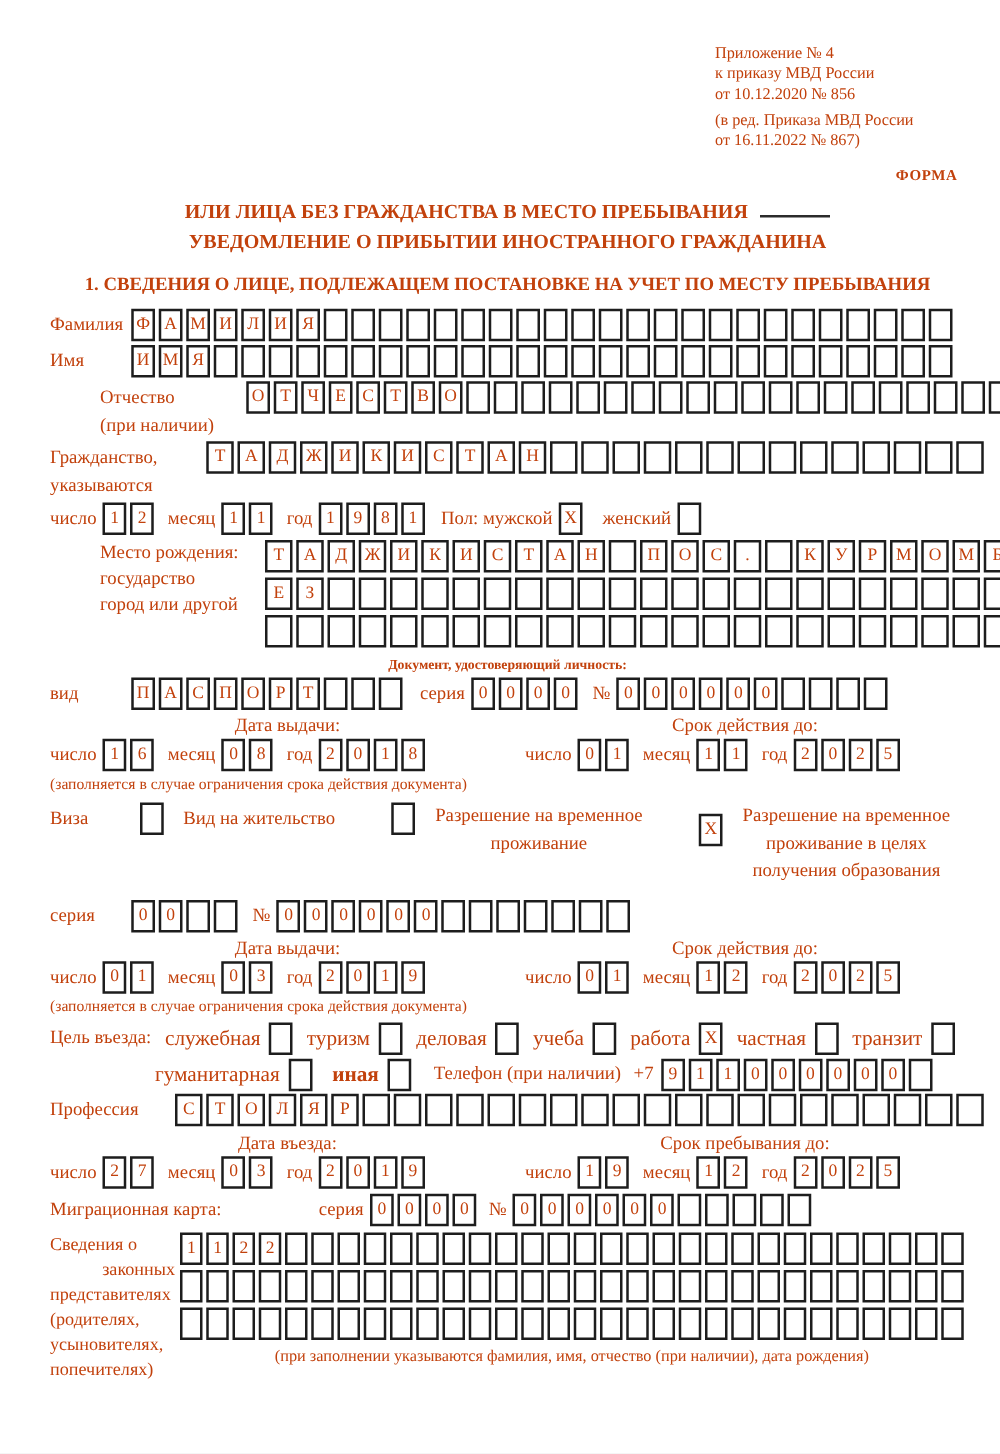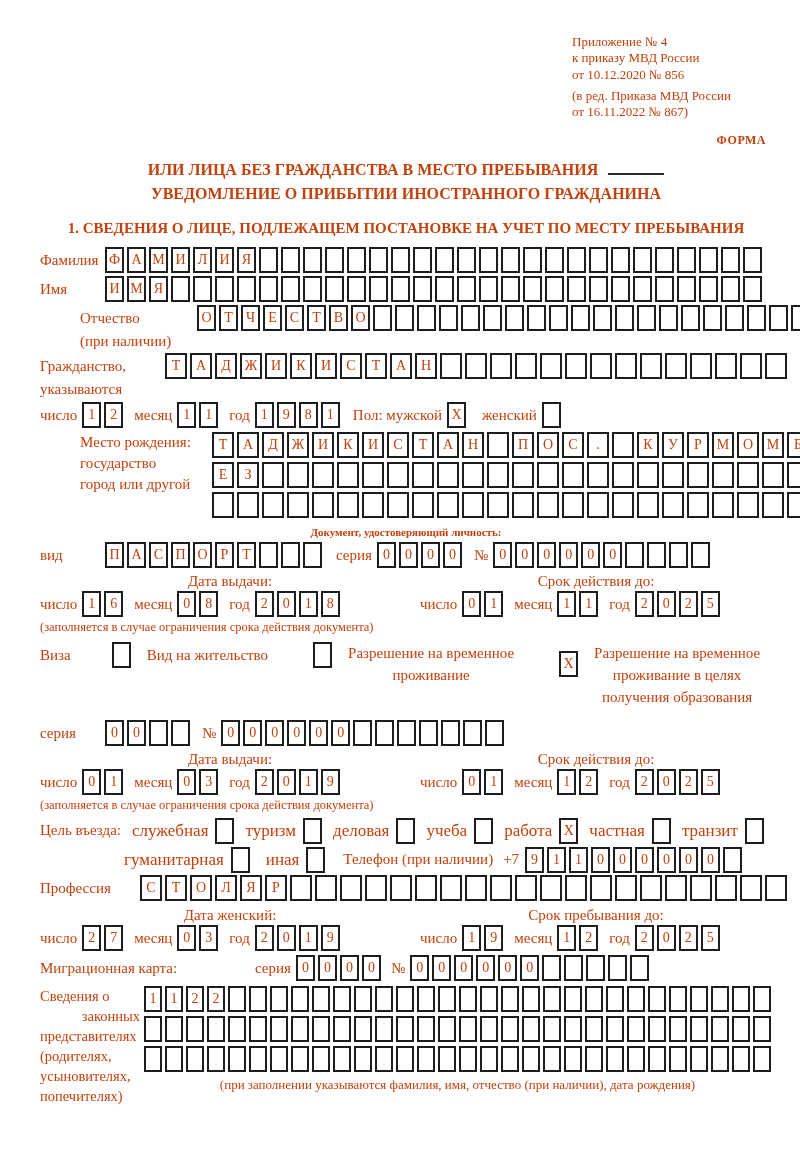--- a/index.html
+++ b/index.html
@@ -614,21 +614,21 @@
       </span>
   </div>
 
   <div class="row purpose2" style="align-items:center;">
     <span class="opt" style="margin-left:0;">
         <span class="o-label">гуманитарная</span>
         <span class="cells">
           <span class="cell"></span>
         </span>
       </span>
-    <span class="opt" style="margin-left:16px;">
+    <span class="opt" style="margin-left:16px;font-weight:bold;">
         <span class="o-label">иная</span>
         <span class="cells">
           <span class="cell"></span>
         </span>
       </span>
     <span class="phone-label">Телефон (при наличии)</span>
     <span class="phone-prefix">+7</span>
     <span class="cells">
         <span class="cell">9</span>
         <span class="cell">1</span>
@@ -670,21 +670,21 @@
         <span class="cell"></span>
         <span class="cell"></span>
         <span class="cell"></span>
         <span class="cell"></span>
         <span class="cell"></span>
       </span>
   </div>
 
   <div class="two-col" style="margin-top:3px;">
     <div class="col-left">
-      <div class="date-caption">Дата женский:</div>
+      <div class="date-caption">Дата въезда:</div>
       <div class="date-fields">
         <span class="fgroup">
             <span class="flabel">число</span>
             <span class="cells">
               <span class="cell">2</span>
               <span class="cell">7</span>
             </span>
           </span>
         <span class="fgroup">
             <span class="flabel">месяц</span>

